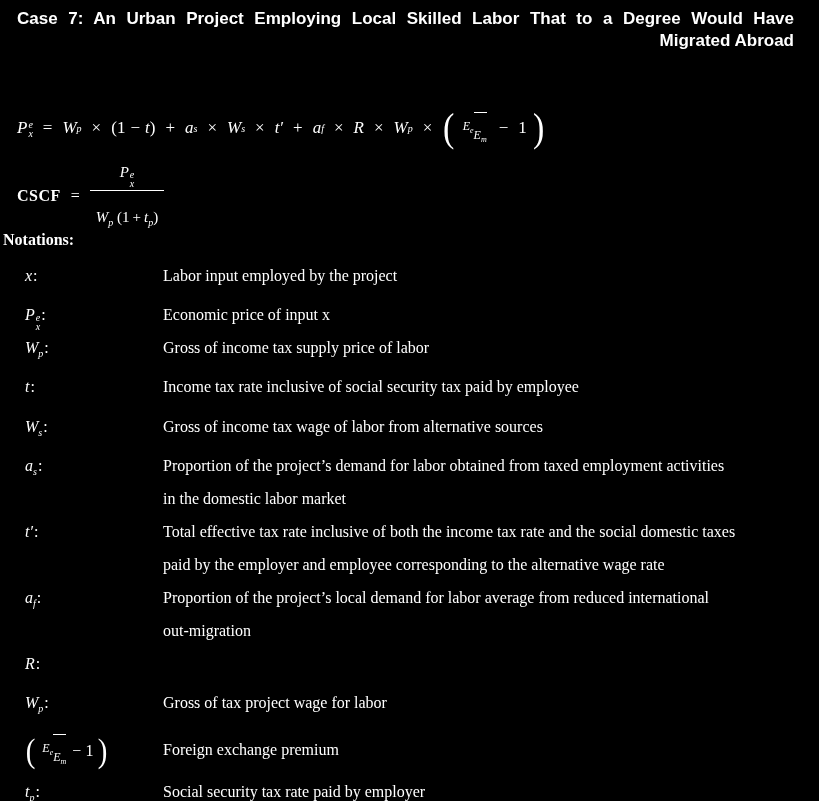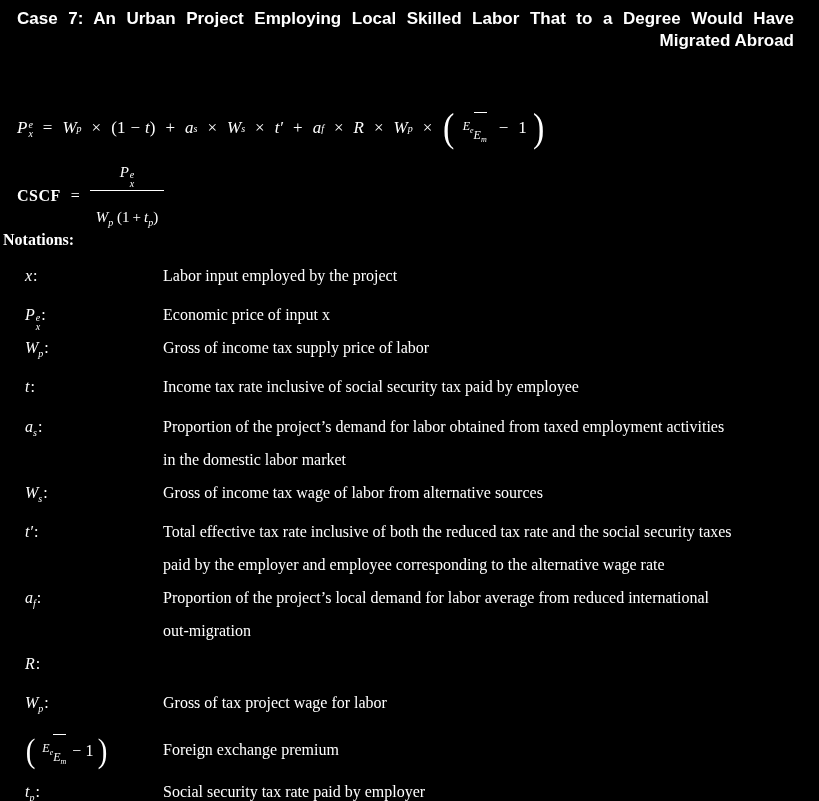--- a/index.html
+++ b/index.html
@@ -179,32 +179,32 @@
       <span class="sym"><span class="var">W</span><sub>p</sub><span class="colon">:</span></span>
       <span class="desc">Gross of income tax supply price of labor</span>
     </div>
 
     <div class="nrow">
       <span class="sym"><span class="var">t</span><sub></sub><span class="colon">:</span></span>
       <span class="desc">Income tax rate inclusive of social security tax paid by employee</span>
     </div>
 
     <div class="nrow">
+      <span class="sym"><span class="var">W</span><sub>s</sub><span class="colon">:</span></span>
+      <span class="desc">Gross of income tax wage of labor from alternative sources</span>
+    </div>
+
+    <div class="nrow">
       <span class="sym"><span class="var">a</span><sub>s</sub><span class="colon">:</span></span>
       <span class="desc">Proportion of the project’s demand for labor obtained from taxed employment activities in the domestic labor market</span>
     </div>
 
     <div class="nrow">
-      <span class="sym"><span class="var">W</span><sub>s</sub><span class="colon">:</span></span>
-      <span class="desc">Gross of income tax wage of labor from alternative sources</span>
-    </div>
-
-    <div class="nrow">
       <span class="sym"><span class="var">t′</span><sub></sub><span class="colon">:</span></span>
-      <span class="desc">Total effective tax rate inclusive of both the reduced tax rate and the social security taxes paid by the employer and employee corresponding to the alternative wage rate</span>
+      <span class="desc">Total effective tax rate inclusive of both the income tax rate and the social domestic taxes paid by the employer and employee corresponding to the alternative wage rate</span>
     </div>
 
     <div class="nrow">
       <span class="sym"><span class="var">a</span><sub>f</sub><span class="colon">:</span></span>
       <span class="desc">Proportion of the project’s local demand for labor average from reduced international out-migration</span>
     </div>
 
     <div class="nrow">
       <span class="sym"><span class="var">R</span><sub></sub><span class="colon">:</span></span>
     </div>

